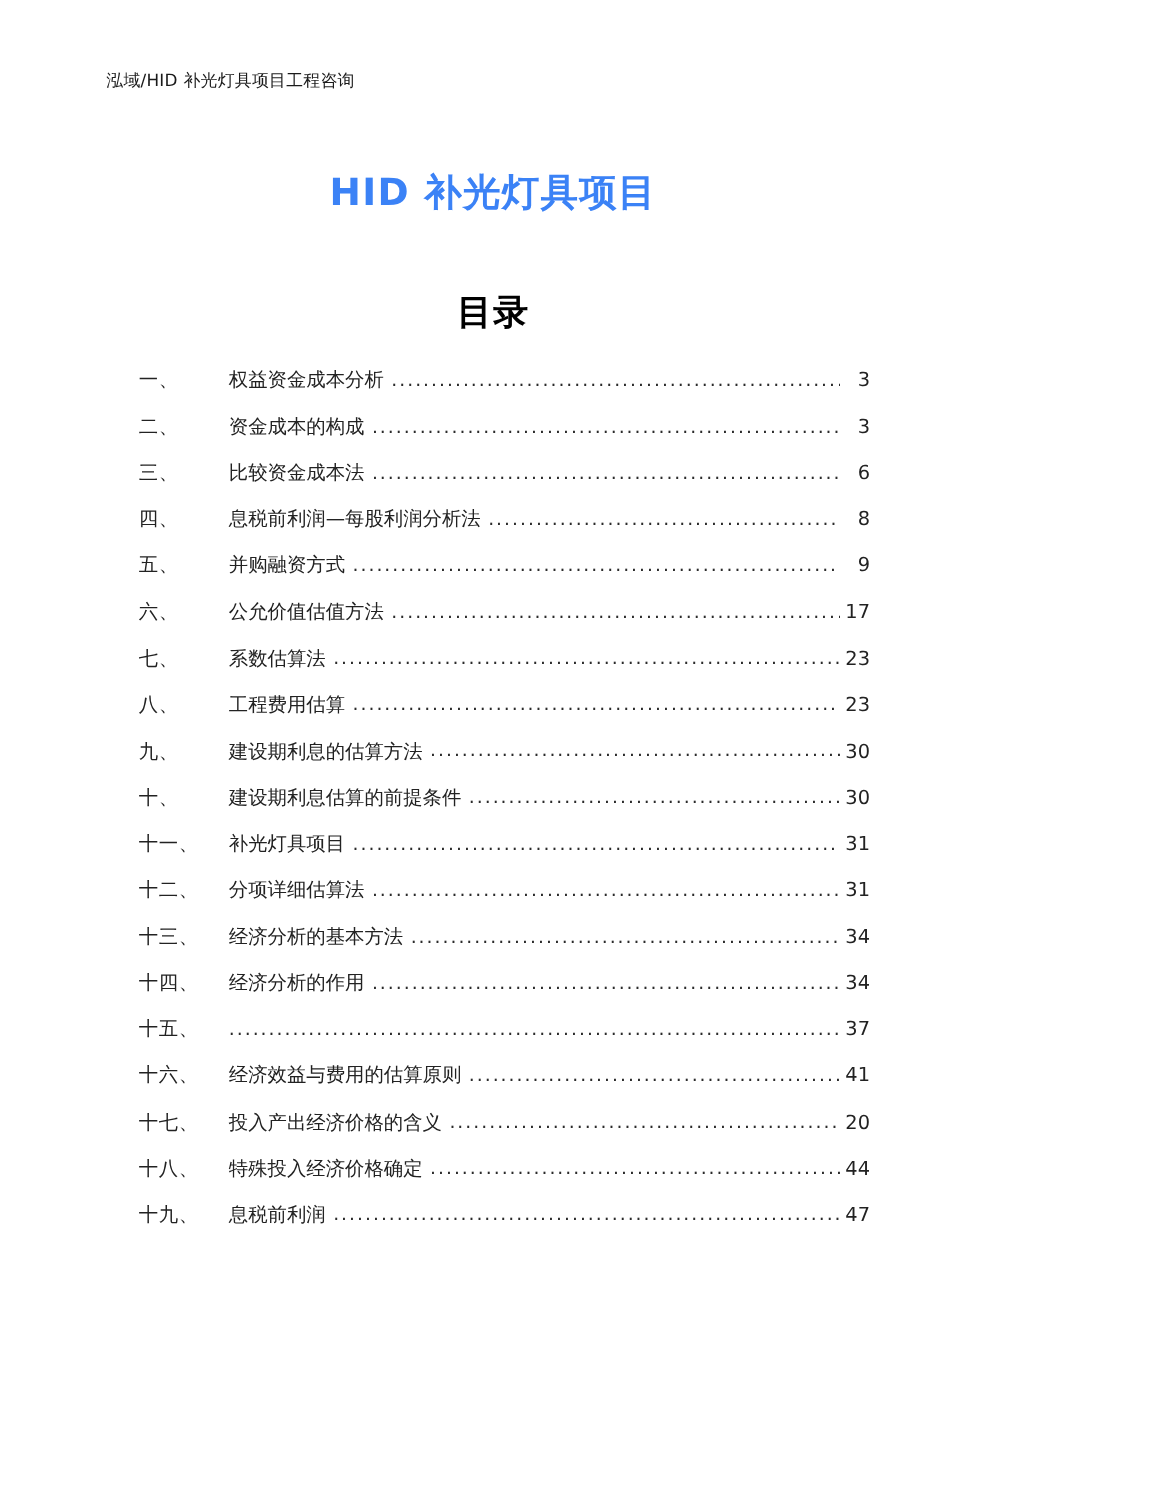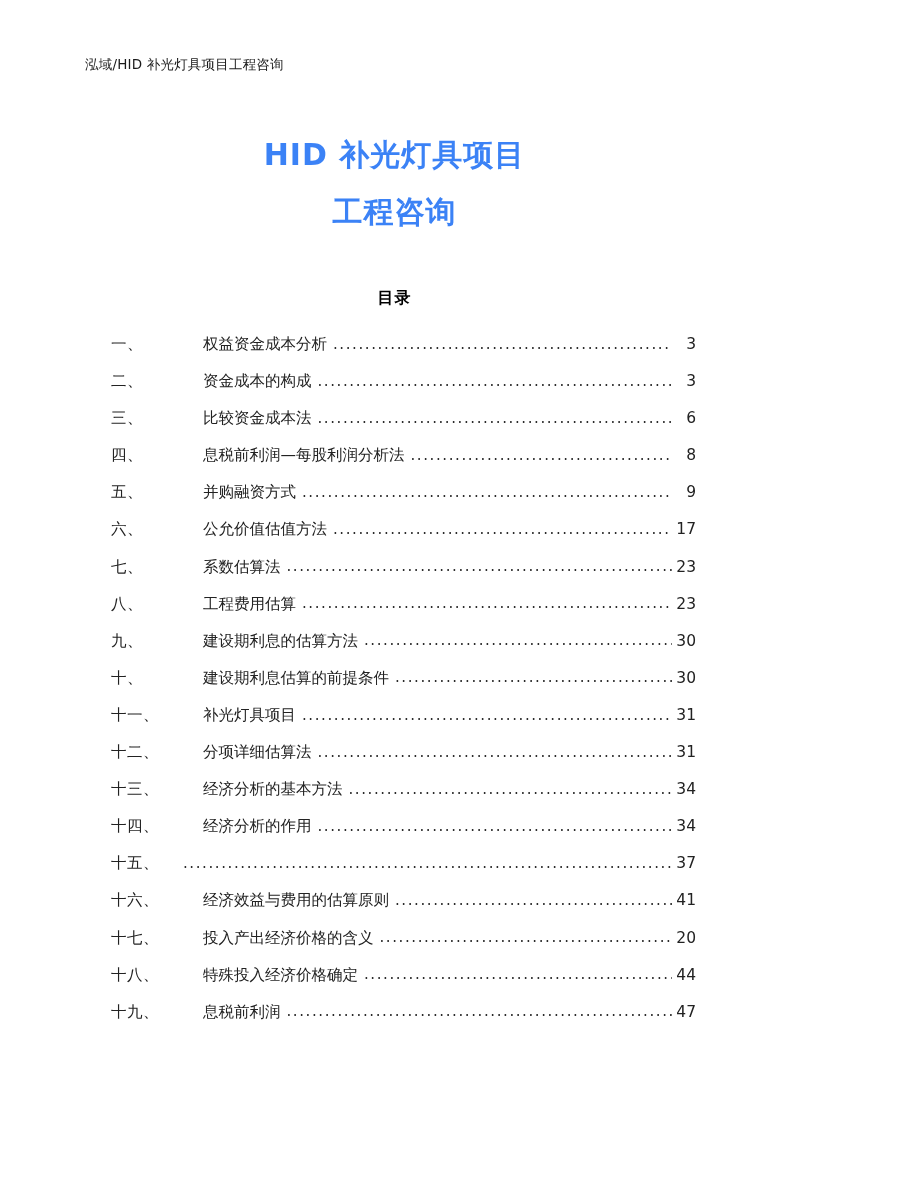--- a/index.html
+++ b/index.html
@@ -37,21 +37,21 @@
     font-family: "DejaVu Sans", "Liberation Sans", sans-serif;
     font-size: 30px;
     font-weight: bold;
     line-height: 1.9;
     letter-spacing: 1px;
     color: #3b82f6;
   }
   .toc-heading {
     text-align: center;
     font-family: "DejaVu Sans", "Liberation Sans", sans-serif;
-    font-size: 16px;
+    font-size: 28px;
     font-weight: bold;
     margin-top: 48px;
     margin-bottom: 26px;
     letter-spacing: 1px;
   }
   .toc {
     margin-top: 8px;
     padding: 0 8px 0 26px;
   }
   .toc-entry {
@@ -65,21 +65,20 @@
     white-space: nowrap;
   }
   .toc-num {
     flex: 0 0 auto;
     min-width: 72px;
     letter-spacing: 0.5px;
   }
   .toc-label {
     flex: 0 0 auto;
     padding-right: 6px;
-    margin-left: 20px;
   }
   .toc-dots {
     flex: 1 1 auto;
     overflow: hidden;
     white-space: nowrap;
     letter-spacing: 1.6px;
     color: #2b2b2b;
     font-size: 15px;
     position: relative;
     bottom: 1px;
@@ -93,21 +92,20 @@
 </style>
 </head>
 <body>
 
 <div class="page">
 
   <div class="header-line">泓域/HID 补光灯具项目工程咨询</div>
 
   <div class="title-block">
     <div class="doc-title">HID 补光灯具项目</div>
-    <div class="doc-title">工程咨询</div>
   </div>
 
   <div class="toc-heading">目录</div>
 
   <div class="toc" id="toc-list">
       <div class="toc-entry">
         <span class="toc-num">一、</span>
         <span class="toc-label">权益资金成本分析</span>
         <span class="toc-dots">.......................................................................................................................</span>
         <span class="toc-page">3</span>

